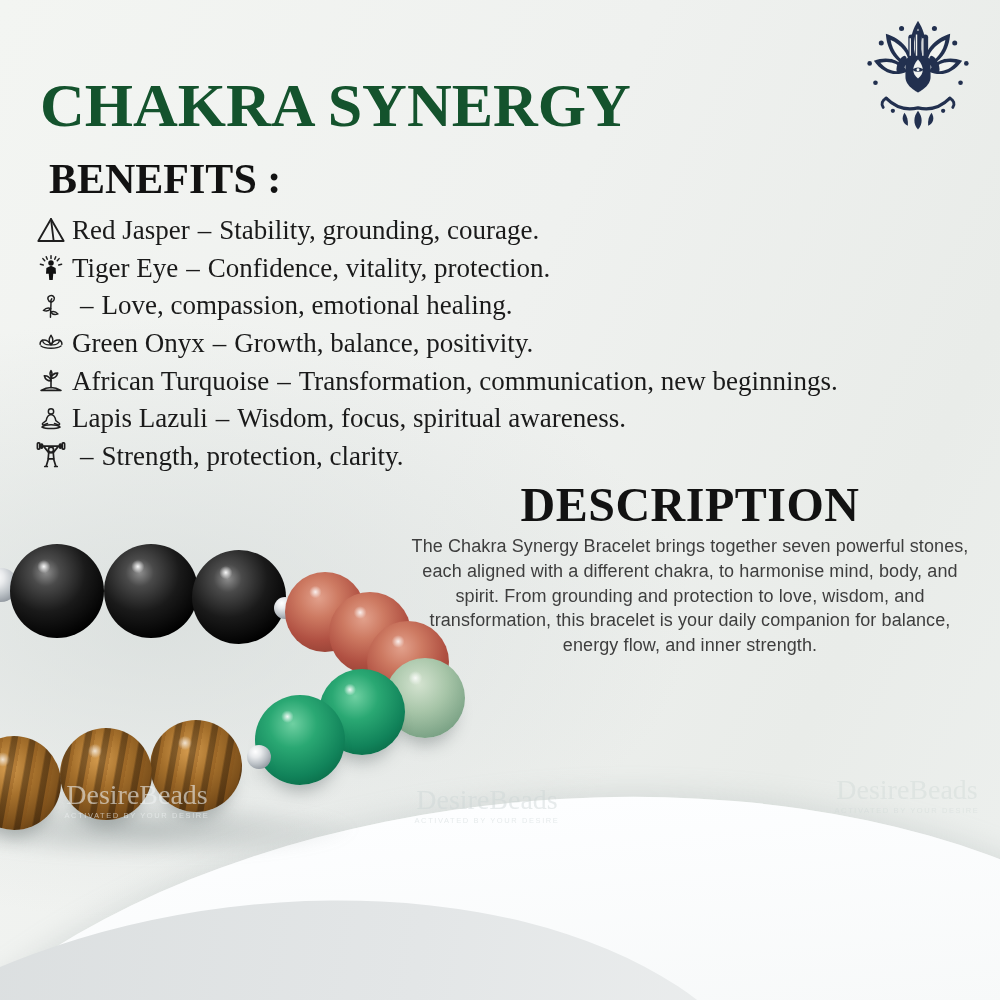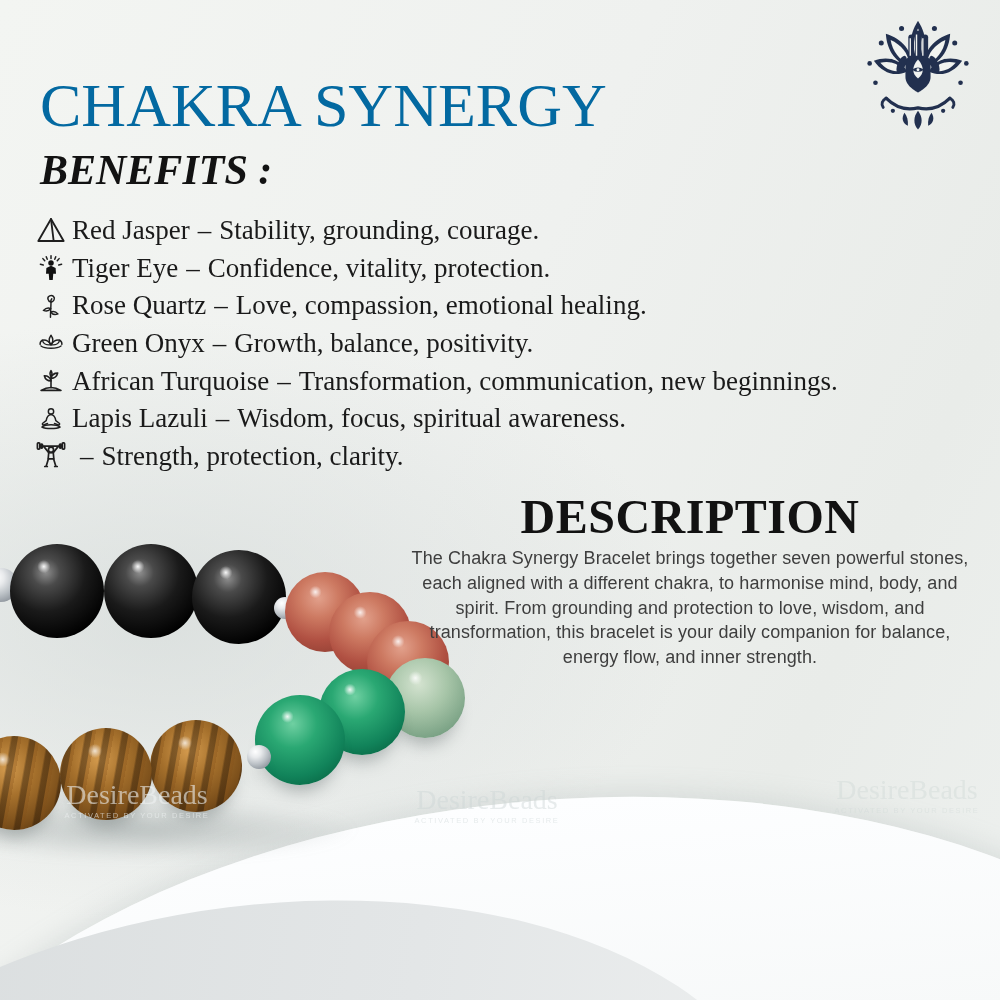--- a/index.html
+++ b/index.html
@@ -76,37 +76,37 @@
   .wm{position:absolute; z-index:18; text-align:center; width:170px; user-select:none;}
   .wm-brand{font-family:"Liberation Serif", serif; font-size:28px; line-height:28px;margin-top:24px;}
   .wm-tag{font-family:"Liberation Sans", sans-serif; font-size:7.5px; letter-spacing:1.6px; margin-top:2px;}
   .wm1{left:52px;  top:757px; color:rgba(238,242,242,0.60);}
   .wm2{left:402px; top:762px; color:rgba(205,213,212,0.45);}
   .wm3{left:822px; top:752px; color:rgba(206,214,213,0.40);}
 
   
   .title{
     position:absolute; left:40px; top:74px; z-index:25;
-    font-size:62px; line-height:62px; font-weight:400; letter-spacing:0px; color:#0369a1;
+    font-size:62px; line-height:62px; font-weight:700; letter-spacing:0px; color:#14532d;
   }
   .benefits-heading{
     position:absolute; left:40px; top:148px; z-index:25;
     font-size:42px; line-height:44px; font-weight:700; color:#121212;
   }
   .benefits-list{
     position:absolute; left:30px; top:212px; z-index:25;
     list-style:none; margin:0; padding:0;
   }
   .benefit{display:flex; align-items:center; height:37.6px;}
   .li-icon{width:42px; flex:none; display:flex; align-items:center; justify-content:center;}
   .li-icon svg{display:block;}
   .b-name,.b-traits{font-size:27px; color:#1a1a1a; white-space:nowrap;}
   .b-dash{font-size:27px; color:#1a1a1a; margin:0 8px;}
   .desc{
-    position:absolute; left:405px; top:492px; width:570px; z-index:25; text-align:center;
+    position:absolute; left:405px; top:480px; width:570px; z-index:25; text-align:center;
   }
   .desc-heading{font-size:48px; line-height:50px; font-weight:700; color:#121212; letter-spacing:0.5px;}
   .desc-body{
     margin-top:4px; font-family:"Liberation Sans", sans-serif;
     font-size:18px; line-height:1.38; color:#3e3e3e; font-weight:500; letter-spacing:0.1px;
   }
   .logo{position:absolute; left:860px; top:16px; z-index:25; width:116px; height:118px;}
   .icon-stroke{stroke:#1f1f1f; fill:none; stroke-width:1.4; stroke-linecap:round; stroke-linejoin:round;}
 </style>
 </head>
@@ -201,21 +201,21 @@
         <path d="M60,97 C55,103.5 55,111 60,116.5 C65,111 65,103.5 60,97 Z"></path>
         <path d="M46,99 C42.5,104.5 44,110 49.5,112.5 C50,107 48.8,102.5 46,99 Z"></path>
         <path d="M74,99 C77.5,104.5 76,110 70.5,112.5 C70,107 71.2,102.5 74,99 Z"></path>
         <circle cx="34" cy="97" r="2.2"></circle>
           <circle cx="86" cy="97" r="2.2"></circle>
       </g>
     </svg>
   </div>
 
   <h1 class="title" style="margin:0;">CHAKRA SYNERGY</h1>
-  <h2 class="benefits-heading" style="margin:0;font-style:italic;">BENEFITS :</h2>
+  <h2 class="benefits-heading" style="margin:9px;">BENEFITS :</h2>
 
   <ul class="benefits-list">
     <li class="benefit">
       <span class="li-icon">
         <svg viewBox="0 0 24 24" width="32" height="32" class="icon-stroke">
             <path d="M12 3 L21.5 19.5 L2.5 19.5 Z"></path>
             <path d="M12 3 L14 19.5"></path>
           </svg>
       </span>
       <span class="b-name">Red Jasper</span>
@@ -247,21 +247,20 @@
     <li class="benefit">
       <span class="li-icon">
         <svg viewBox="0 0 24 24" width="32" height="34" class="icon-stroke" style="stroke-width:1.1;">
           <path d="M12 9 C9.4 8.6 8.8 5.3 11 4.4 C13.2 3.5 15.2 5.4 14.3 7.3 C13.7 8.7 12.2 9.1 12 9 Z"></path>
           <path d="M12.6 6.6 C12.1 7.3 11.6 7.9 11.9 8.7"></path>
           <path d="M12 9 C12 13 11.6 16.5 11.6 20.5"></path>
           <path d="M11.8 14 C9.5 13 8 13.6 6.3 15.3 C8.5 16.3 10.6 15.6 11.8 14 Z"></path>
           <path d="M11.7 16.5 C14 15.6 15.6 16.1 17.2 17.9 C15 18.8 12.9 18.1 11.7 16.5 Z"></path>
         </svg>
       </span>
-      <span class="b-name">Rose Quartz</span>
       <span class="b-dash">–</span>
       <span class="b-traits">Love, compassion, emotional healing.</span>
     </li>
     <li class="benefit">
       <span class="li-icon">
         <svg viewBox="0 0 24 24" width="32" height="30" class="icon-stroke" style="stroke-width:1.1;">
           <path d="M12 5 C10.2 7.6 10.2 10.6 12 12.6 C13.8 10.6 13.8 7.6 12 5 Z"></path>
           <path d="M12 12.6 C10.3 9.9 7.7 8.4 5.1 8.9 C5.6 11.5 8.2 13.2 12 12.6 Z"></path>
           <path d="M12 12.6 C13.7 9.9 16.3 8.4 18.9 8.9 C18.4 11.5 15.8 13.2 12 12.6 Z"></path>
           <path d="M5.1 8.9 C3.7 9.8 3.1 11.2 3.3 12.4"></path>

